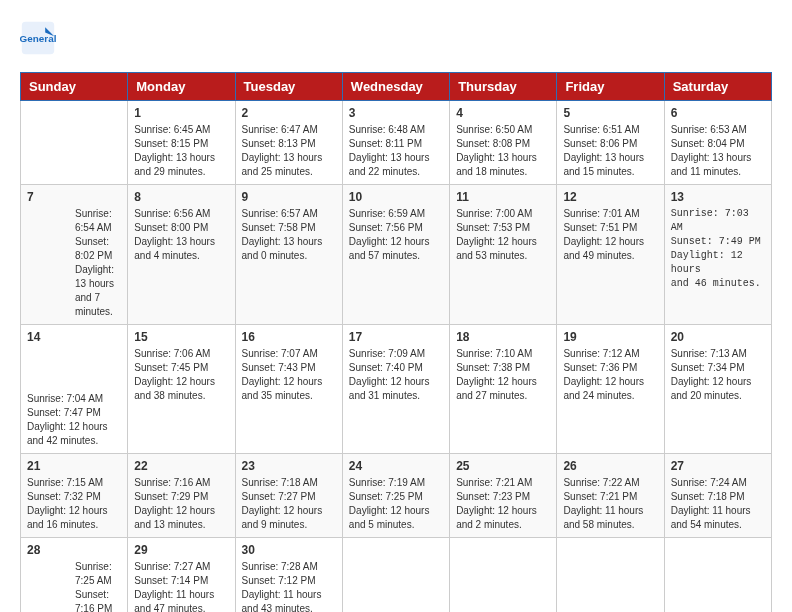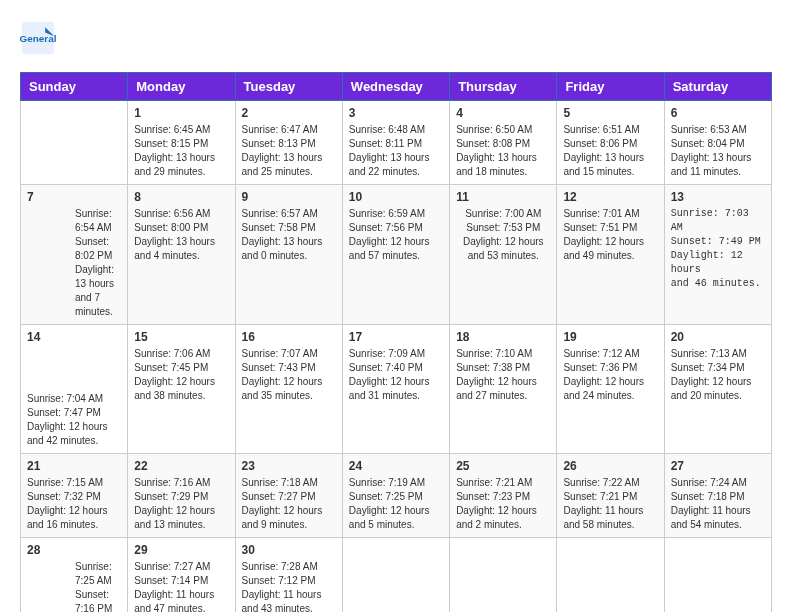--- a/index.html
+++ b/index.html
@@ -36,21 +36,21 @@
     .subtitle {
       font-size: 14px;
       color: #555;
     }
     table {
       width: 100%;
       border-collapse: collapse;
       border: 1px solid #ccc;
     }
     thead tr th {
-      background-color: #6d28d9;
+      background-color: #b91c1c;
       color: #fff;
       font-size: 13px;
       font-weight: bold;
       padding: 6px 8px;
       text-align: left;
       border: 1px solid #2e6db4;
     }
     tbody tr td {
       border: 1px solid #ccc;
       vertical-align: top;
@@ -186,21 +186,21 @@
         </td>
         <td>
           <span class="day-number">10</span>
           <div class="cell-content" style="white-space: pre-line;">Sunrise: 6:59 AM
 Sunset: 7:56 PM
 Daylight: 12 hours
 and 57 minutes.</div>
         </td>
         <td>
           <span class="day-number">11</span>
-          <div class="cell-content" style="white-space: pre-line; text-align: center;">Sunrise: 7:00 AM
+          <div class="cell-content" style="white-space: pre-line;">Sunrise: 7:00 AM
 Sunset: 7:53 PM
 Daylight: 12 hours
 and 53 minutes.</div>
         </td>
         <td>
           <span class="day-number">12</span>
           <div class="cell-content" style="white-space: pre-line;">Sunrise: 7:01 AM
 Sunset: 7:51 PM
 Daylight: 12 hours
 and 49 minutes.</div>

